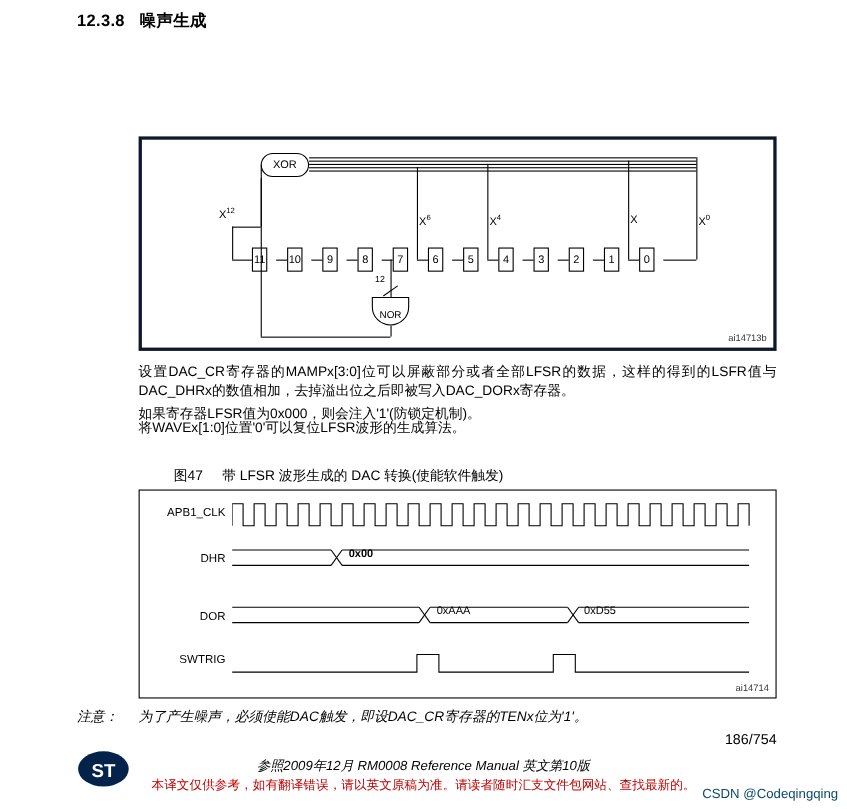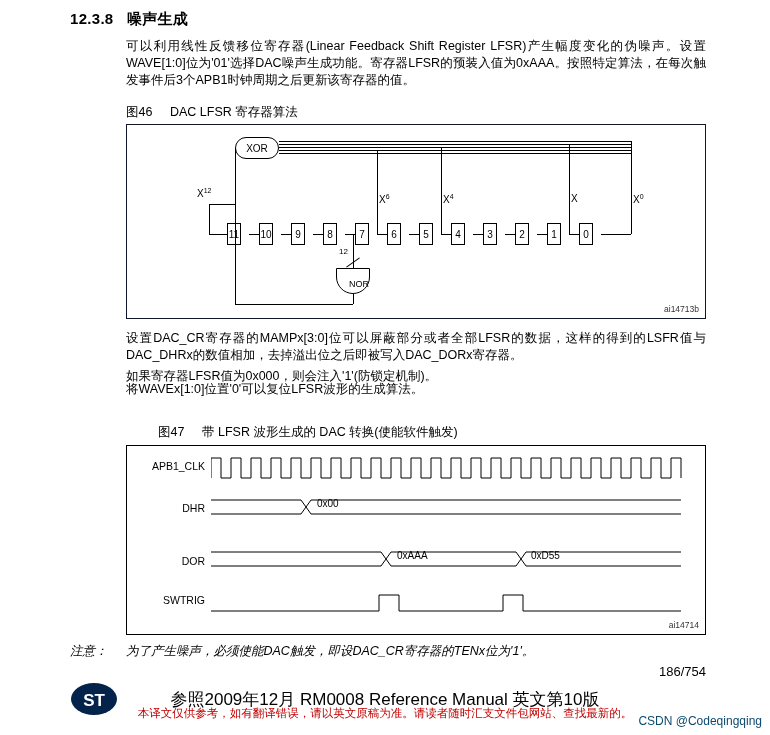--- a/index.html
+++ b/index.html
@@ -30,32 +30,32 @@
   .fig-caption {
     position: absolute;
     font-size: 12.5px;
   }
   .fig-caption .num { display:inline-block; width: 44px; }
 
   
   .fig46 {
     position: absolute; left: 126px; top: 124px;
     width: 580px; height: 195px;
-    border: 1px solid #0f172a; background: #fff;
+    border: 3px solid #0f172a; background: #fff;
   }
   .xorbox {
     position: absolute; width: 44px; height: 22px;
     border: 1px solid #000; border-radius: 11px;
     font-size: 10px; text-align: center; line-height: 21px;
   }
   .norbox {
     position: absolute; width: 34px; height: 26px;
     border: 1px solid #000;
     border-radius: 0 0 17px 17px;
-    font-size: 9px; text-align:right; line-height: 30px;
+    font-size: 9px; text-align:center; line-height: 30px;
   }
   .cell {
     position: absolute; width: 14px; height: 22px;
     border: 1px solid #000; background:#fff;
     font-size: 10px; text-align:center; line-height: 21px;
   }
   .lbl { position:absolute; font-size:10px; }
   .lbl sup { font-size: 7px; }
   .hline { position:absolute; height:0; border-top:1px solid #000; }
   .vline { position:absolute; width:0; border-left:1px solid #000; }
@@ -75,21 +75,21 @@
     font-size: 12.5px; font-style: italic;
   }
   .note .tag { display:inline-block; width:56px; }
 
   .pagenum {
     position:absolute; right: 64px; top: 664px;
     font-size: 13px;
   }
   .footer-ref {
     position:absolute; left: 0; right:0; top: 688px;
-    text-align:center; font-size: 17px;
+    text-align:center; font-size: 12px; font-style: italic;
   }
   .footer-red {
     position:absolute; left:0; right:0; top: 706px;
     text-align:center; font-size: 11.5px; color:#c00000;
   }
   .watermark {
     position:absolute; right: 8px; top: 714px;
     font-size: 12px; color:#0c4a6e;
   }
   .stlogo { position:absolute; left: 70px; top: 682px; }
@@ -98,25 +98,21 @@
 <body>
 
 <div class="page">
 
   <div class="section-title">
     <span>12.3.8</span>
     &nbsp;
     <span>噪声生成</span>
   </div>
 
-  <div class="body-text" style="top:38px;">可以利用线性反馈移位寄存器(Linear Feedback Shift Register LFSR)产生幅度变化的伪噪声。设置WAVE[1:0]位为'01'选择DAC噪声生成功能。寄存器LFSR的预装入值为0xAAA。按照特定算法，在每次触发事件后3个APB1时钟周期之后更新该寄存器的值。</div>
-
-  <div class="fig-caption" style="left:126px; top:104px;">
-    <span class="num">图46</span><span>DAC LFSR 寄存器算法</span>
-  </div>
+
 
   <div class="fig46">
 
     <div class="xorbox" style="left:108px; top:12px;">XOR</div>
 
     <div class="hline" style="left:152px; top:16px; width:352px;"></div>
     <div class="hline" style="left:152px; top:19px; width:352px;"></div>
     <div class="hline" style="left:152px; top:22px; width:352px;"></div>
     <div class="hline" style="left:152px; top:25px; width:352px;"></div>
     <div class="hline" style="left:152px; top:28px; width:352px;"></div>
@@ -209,21 +205,21 @@
     </svg>
 
     <svg width="480" height="30" style="position:absolute; left:84px; top:48px;">
       <line x1="0" y1="6" x2="90" y2="6" stroke="#000" stroke-width="1"></line>
       <line x1="0" y1="20" x2="90" y2="20" stroke="#000" stroke-width="1"></line>
       <line x1="90" y1="6" x2="100" y2="20" stroke="#000" stroke-width="1"></line>
       <line x1="90" y1="20" x2="100" y2="6" stroke="#000" stroke-width="1"></line>
       <line x1="100" y1="6" x2="470" y2="6" stroke="#000" stroke-width="1"></line>
       <line x1="100" y1="20" x2="470" y2="20" stroke="#000" stroke-width="1"></line>
     </svg>
-    <div class="valbox" style="left:190px; top:52px;">0x00</div>
+    <div class="valbox" style="left:190px; top:52px;font-weight:bold;">0x00</div>
 
     <svg width="480" height="30" style="position:absolute; left:84px; top:100px;">
       <line x1="0" y1="6" x2="170" y2="6" stroke="#000" stroke-width="1"></line>
       <line x1="0" y1="20" x2="170" y2="20" stroke="#000" stroke-width="1"></line>
       <line x1="170" y1="6" x2="180" y2="20" stroke="#000" stroke-width="1"></line>
       <line x1="170" y1="20" x2="180" y2="6" stroke="#000" stroke-width="1"></line>
       <line x1="180" y1="6" x2="305" y2="6" stroke="#000" stroke-width="1"></line>
       <line x1="180" y1="20" x2="305" y2="20" stroke="#000" stroke-width="1"></line>
       <line x1="305" y1="6" x2="315" y2="20" stroke="#000" stroke-width="1"></line>
       <line x1="305" y1="20" x2="315" y2="6" stroke="#000" stroke-width="1"></line>

